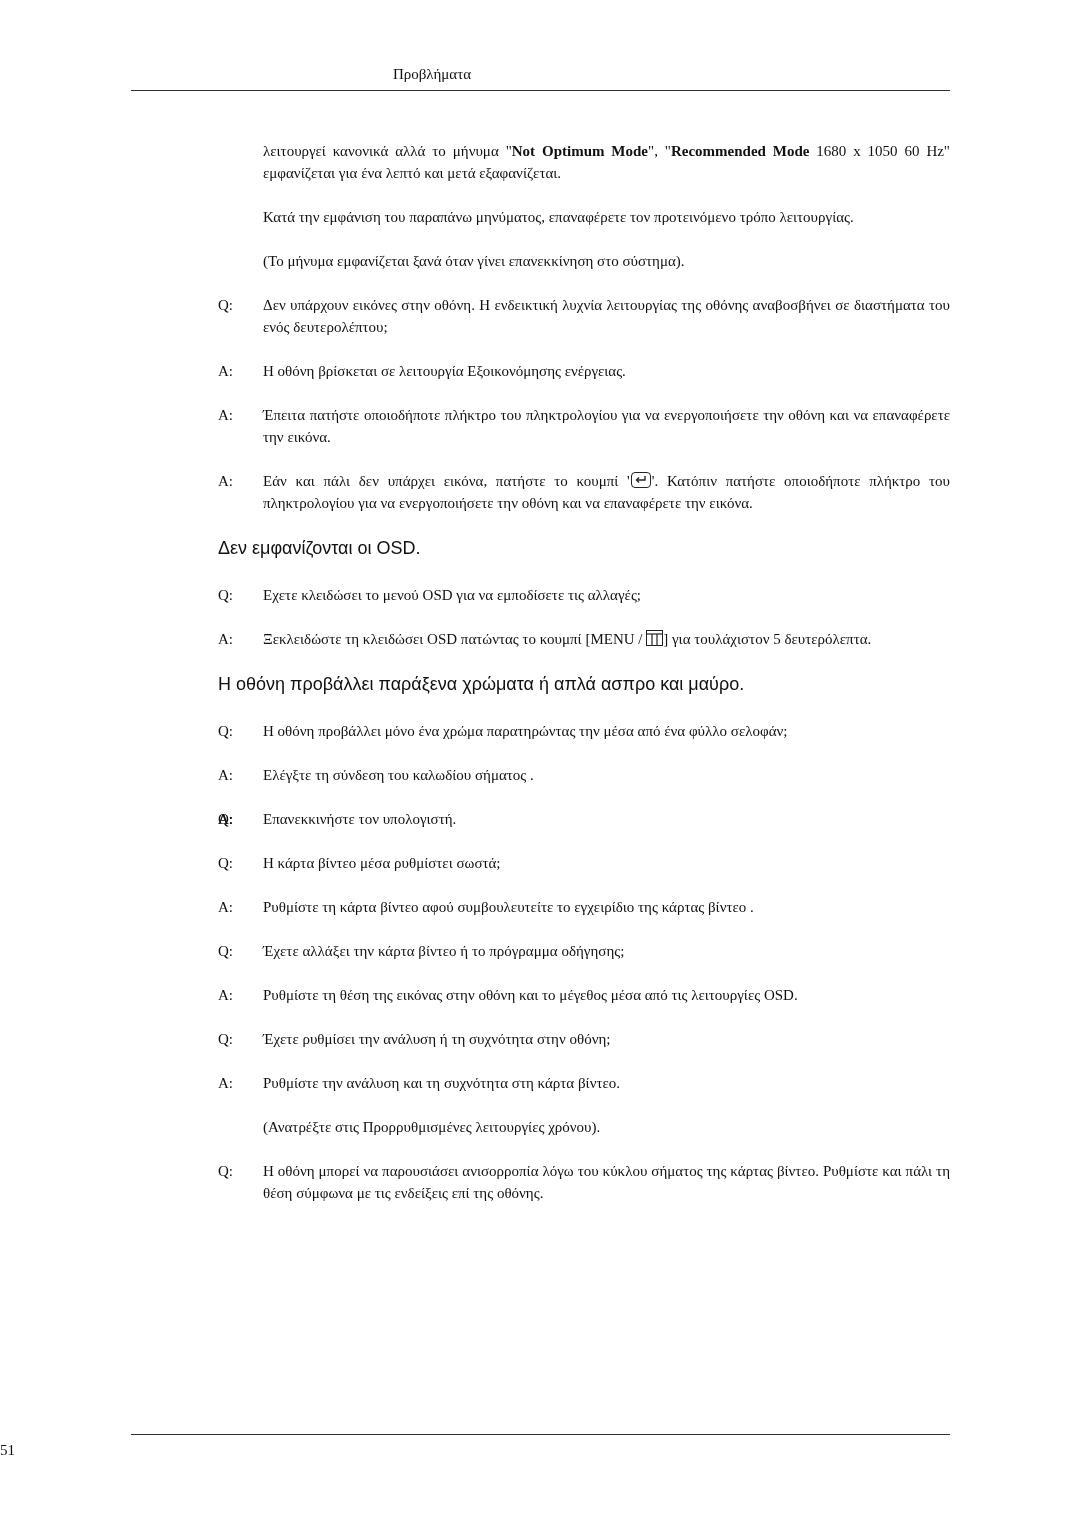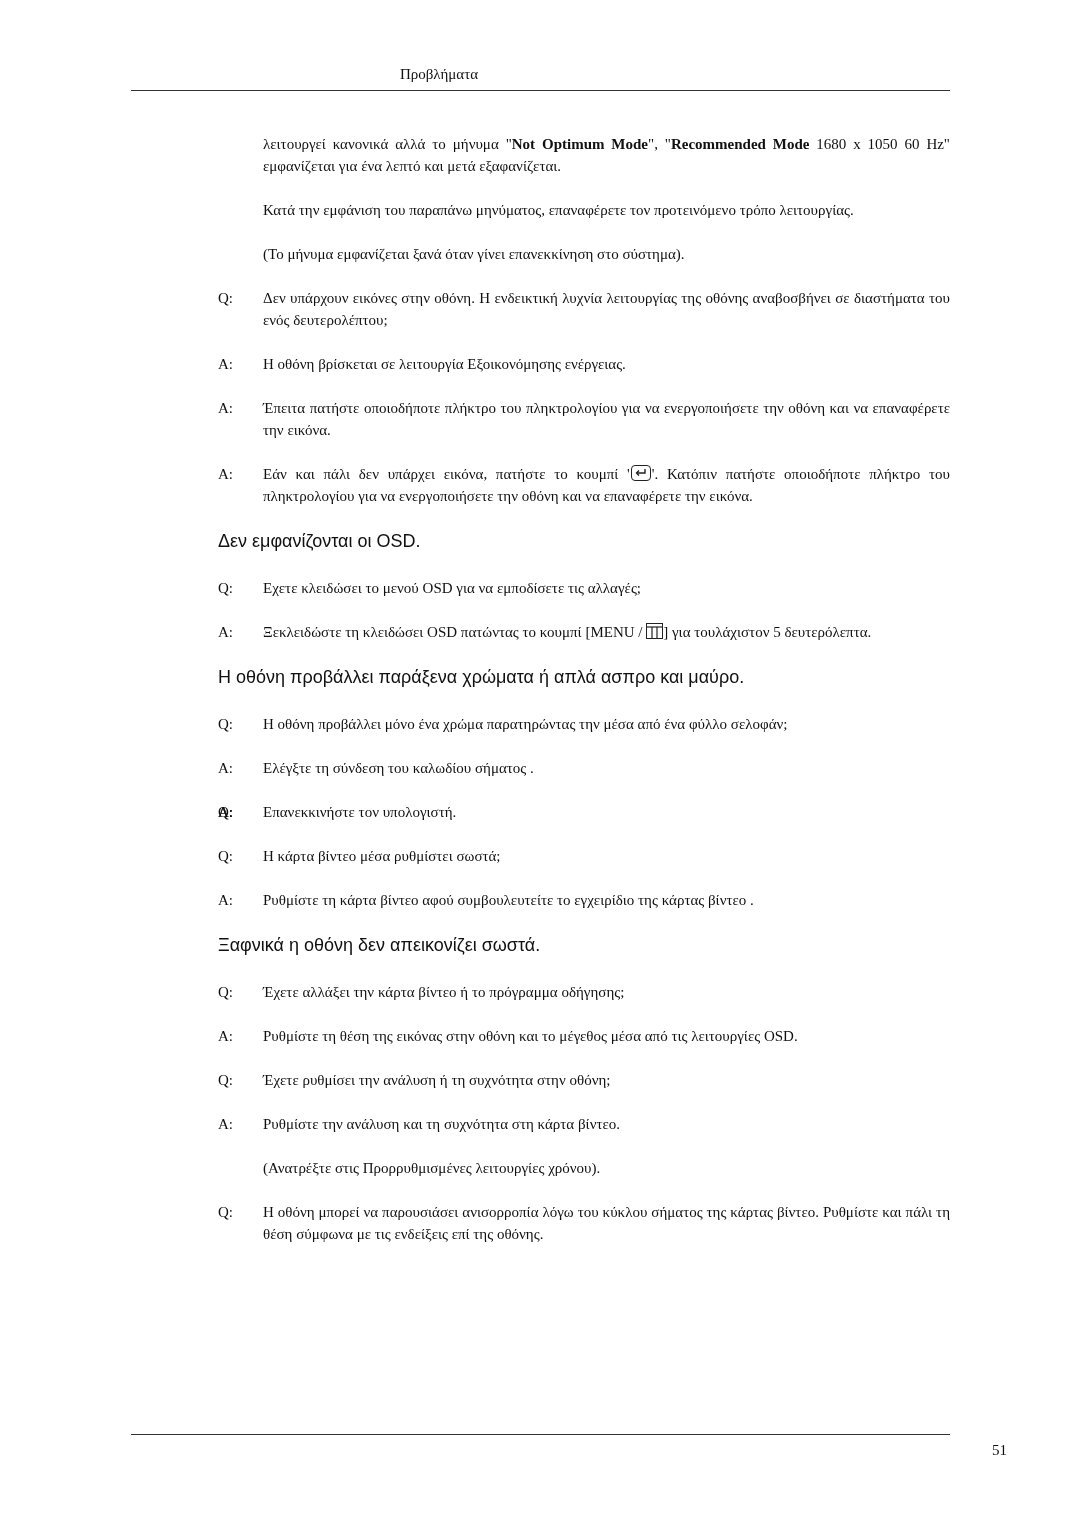--- a/index.html
+++ b/index.html
@@ -1,24 +1,24 @@
 <!DOCTYPE html>
 <html><head>
   <meta charset="utf-8">
   <style>
     html, body { margin: 0; padding: 0; background: #ffffff; }
     body { width: 1080px; height: 1527px; position: relative; color: #111; font-family: "Liberation Serif", serif; }
     .page { position: absolute; left: 0; top: 0; width: 1080px; height: 1527px; }
-    .header-title { position: absolute; top: 66px; left: 0; width: 864px; text-align: center; font-size: 15px; padding-left: 7px; }
+    .header-title { position: absolute; top: 66px; left: 0; width: 864px; text-align: center; font-size: 15px; }
     .rule { position: absolute; left: 131px; width: 819px; height: 0; border-top: 1.5px solid #333; }
     .rule.top { top: 90px; }
     .rule.bottom { top: 1434px; }
-    .page-number { position: absolute; top: 1442px; left: 0; width: 992px; text-align: right; font-size: 15px; padding-left: 15px; }
+    .page-number { position: absolute; top: 1442px; left: 0; width: 992px; text-align: left; font-size: 15px; }
     .content { position: absolute; left: 218px; top: 128px; width: 732px; font-size: 15px; line-height: 22px; }
-    .para { margin: 5px 0 22px 0; padding-left: 45px; text-align: justify; font-family: Liberation Serif, serif; }
+    .para { margin: 12px 0 22px 0; padding-left: 45px; text-align: justify; font-family: Liberation Serif, serif; }
     .qa { position: relative; margin: 0 0 22px 0; padding-left: 45px; text-align: justify; }
     .qa .mark { position: absolute; left: 0; top: 0; }
     .heading { font-family: "Liberation Sans", sans-serif; font-weight: normal; font-size: 18px; margin: 0 0 24px 0; line-height: 24px; }
     b { font-weight: bold; }
     .icon-enter { display: inline-block; width: 18px; height: 14px; border: 1.3px solid #222; border-radius: 4px; vertical-align: -2px; position: relative; margin: 0 1px; }
     .icon-enter svg { position: absolute; left: 2px; top: 2px; }
     .icon-menu { display: inline-block; width: 15px; height: 14px; border: 1.3px solid #222; vertical-align: -2px; position: relative; }
     .icon-menu svg { position: absolute; left: 0; top: 0; }
   </style>
 </head>
@@ -51,21 +51,20 @@
 
     <h2 class="heading">Η οθόνη προβάλλει παράξενα χρώματα ή απλά ασπρο και μαύρο.</h2>
     <div class="qa"><span class="mark">Q:</span><span>Η οθόνη προβάλλει μόνο ένα χρώμα παρατηρώντας την μέσα από ένα φύλλο σελοφάν;</span></div>
     <div class="qa"><span class="mark">A:</span><span>Ελέγξτε τη σύνδεση του καλωδίου σήματος .</span></div>
     <div class="qa"><span class="mark">A:</span></div>
     <div class="qa"><span class="mark">Q:</span></div>
     <div class="qa"><span class="mark">A:</span><span>Επανεκκινήστε τον υπολογιστή.</span></div>
     <div class="qa"><span class="mark">Q:</span><span>Η κάρτα βίντεο μέσα ρυθμίστει σωστά;</span></div>
     <div class="qa"><span class="mark">A:</span><span>Ρυθμίστε τη κάρτα βίντεο αφού συμβουλευτείτε το εγχειρίδιο της κάρτας βίντεο .</span></div>
 
-    <h2 class="heading">Ξαφνικά η οθόνη δεν απεικονίζει σωστά.</h2>
     <div class="qa"><span class="mark">Q:</span><span>Έχετε αλλάξει την κάρτα βίντεο ή το πρόγραμμα οδήγησης;</span></div>
     <div class="qa"><span class="mark">A:</span><span>Ρυθμίστε τη θέση της εικόνας στην οθόνη και το μέγεθος μέσα από τις λειτουργίες OSD.</span></div>
     <div class="qa"><span class="mark">Q:</span><span>Έχετε ρυθμίσει την ανάλυση ή τη συχνότητα στην οθόνη;</span></div>
     <div class="qa"><span class="mark">A:</span><span>Ρυθμίστε την ανάλυση και τη συχνότητα στη κάρτα βίντεο.</span></div>
     <p class="para">(Ανατρέξτε στις Προρρυθμισμένες λειτουργίες χρόνου).</p>
     <div class="qa"><span class="mark">Q:</span><span>Η οθόνη μπορεί να παρουσιάσει ανισορροπία λόγω του κύκλου σήματος της κάρτας βίντεο. Ρυθμίστε και πάλι τη θέση σύμφωνα με τις ενδείξεις επί της οθόνης.</span></div>
   </div>
 
   <div class="rule bottom"></div>
   <div class="page-number">51</div>

